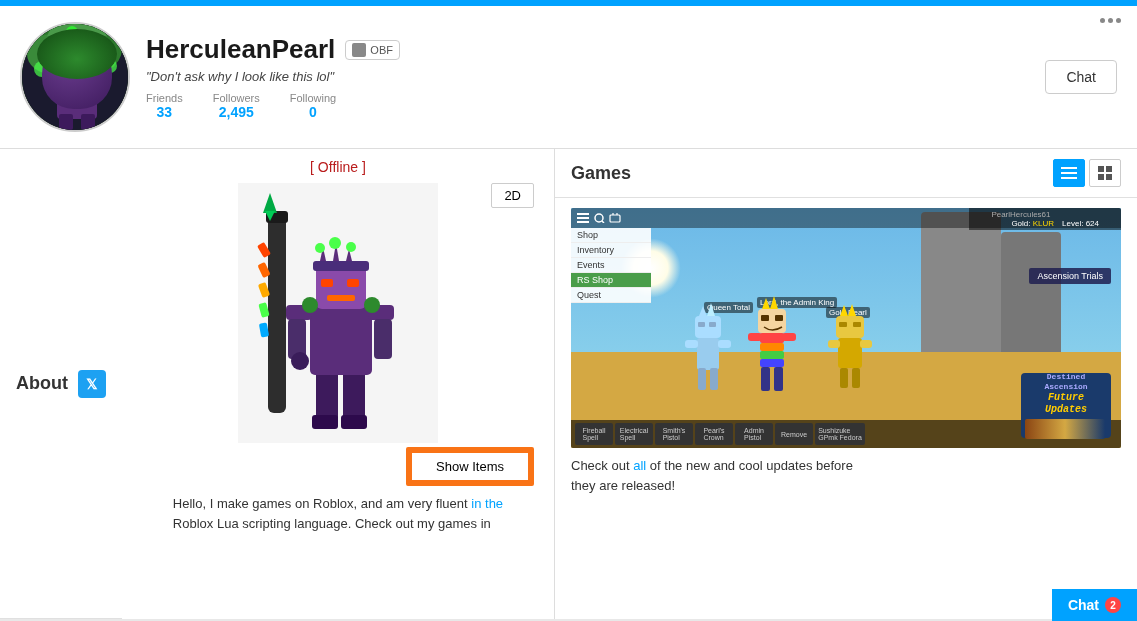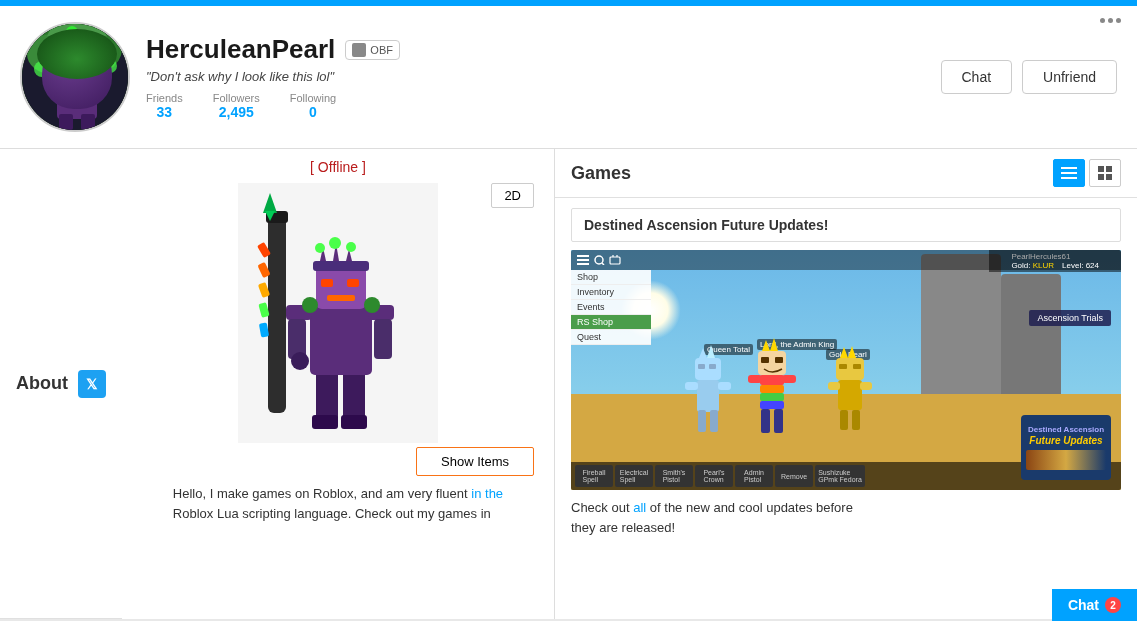--- a/index.html
+++ b/index.html
@@ -241,21 +241,21 @@
       padding: 4px 12px;
       border: 1px solid #ccc;
       background: #fff;
       font-size: 13px;
       cursor: pointer;
       border-radius: 2px;
     }
 
     .show-items-btn {
       padding: 6px 24px;
-      border: 1px solid #f97316;
+      border: 6px solid #f97316;
       background: #fff;
       font-size: 13px;
       cursor: pointer;
       margin-top: 4px;
       border-radius: 2px;
       align-self: flex-end;
       margin-right: 10px;
     }
 
     .about-text {
@@ -392,20 +392,21 @@
       border-radius: 4px;
       display: flex;
       align-items: center;
       justify-content: center;
       color: white;
       font-size: 9px;
       text-align: center;
       font-weight: bold;
       padding: 4px;
       line-height: 1.2;
+      font-family: Liberation Mono, monospace;
     }
 
     .game-desc {
       padding: 8px 0;
       font-size: 13px;
       color: #333;
       line-height: 1.5;
     }
 
     .game-desc .highlight {
@@ -563,21 +564,20 @@
         <div class="stat-item">
           <span class="stat-label">Following</span>
           <span class="stat-value">0</span>
         </div>
       </div>
     </div>
   </div>
 
   <div class="profile-actions">
     <button class="btn">Chat</button>
-    <button class="btn">Unfriend</button>
   </div>
 
   <div class="dots-menu">
     <div class="dot"></div>
     <div class="dot"></div>
     <div class="dot"></div>
   </div>
 </div>
 
 <div style="display:flex; background:#e8e8e8; height: calc(621px - 6px - 145px);">
@@ -673,23 +673,20 @@
             <rect x="0" y="0" width="6" height="6" fill="#555"></rect>
             <rect x="8" y="0" width="6" height="6" fill="#555"></rect>
             <rect x="0" y="8" width="6" height="6" fill="#555"></rect>
             <rect x="8" y="8" width="6" height="6" fill="#555"></rect>
           </svg>
         </button>
       </div>
     </div>
 
     <div class="games-body">
-      <div class="game-title-bar">
-        <span>Destined Ascension Future Updates!</span>
-      </div>
 
       <div class="game-thumbnail">
         <div class="game-scene">
 
           <div style="position:absolute;top:0;left:0;right:0;height:60%;background:linear-gradient(to bottom, #6bb8e8, #87ceeb);"></div>
 
           <div class="ground"></div>
 
           <div class="sun-glow"></div>
 
@@ -718,21 +715,21 @@
             <div class="menu-item">Inventory</div>
             <div class="menu-item">Events</div>
             <div class="menu-item active">RS Shop</div>
             <div class="menu-item">Quest</div>
           </div>
 
           <div class="trials-banner">Ascension Trials</div>
 
           <div class="stats-overlay">
             <div style="font-size:8px;color:#aaa;">PearlHercules61</div>
-            <div style="display:flex;gap:8px;font-size:8px;">
+            <div style="display:flex;gap:8px;font-size:8px;margin-left:20px;">
               <span>Gold: <span style="color:#ffd700;">KLUR</span></span>
               <span>Level: <span style="color:white;">624</span></span>
             </div>
           </div>
 
           <span class="char-label" style="bottom:135px;left:133px;">Queen Total</span>
           <span class="char-label" style="bottom:140px;left:186px;">Lord, the Admin King</span>
           <span class="char-label" style="bottom:130px;left:255px;">Gold Pearl</span>
 
           <svg style="position:absolute;bottom:40px;left:100px;" width="220" height="120" viewBox="0 0 220 120">

